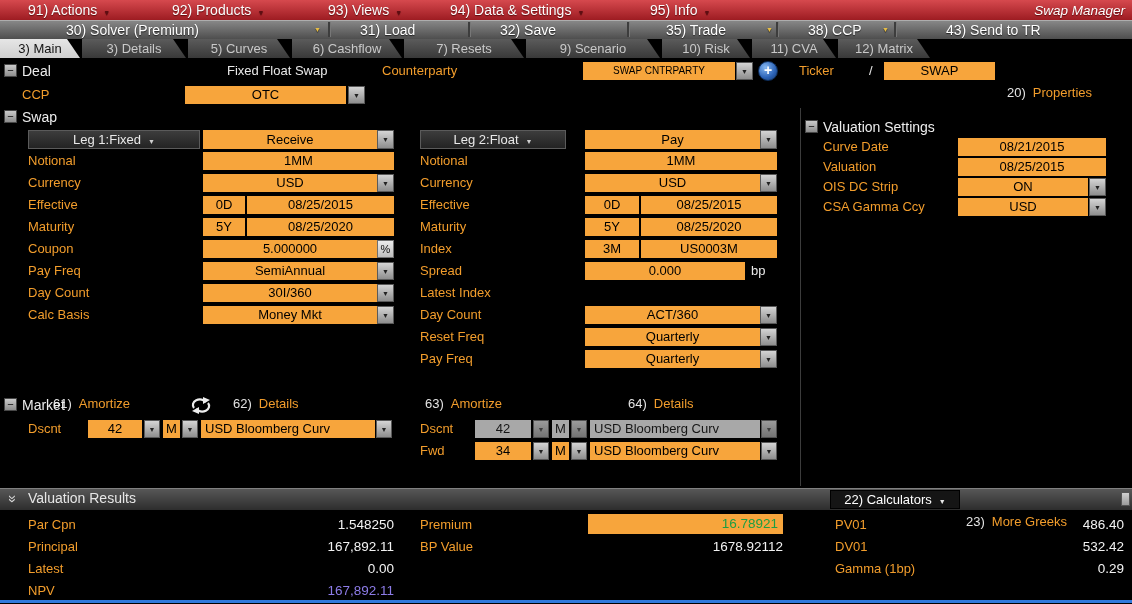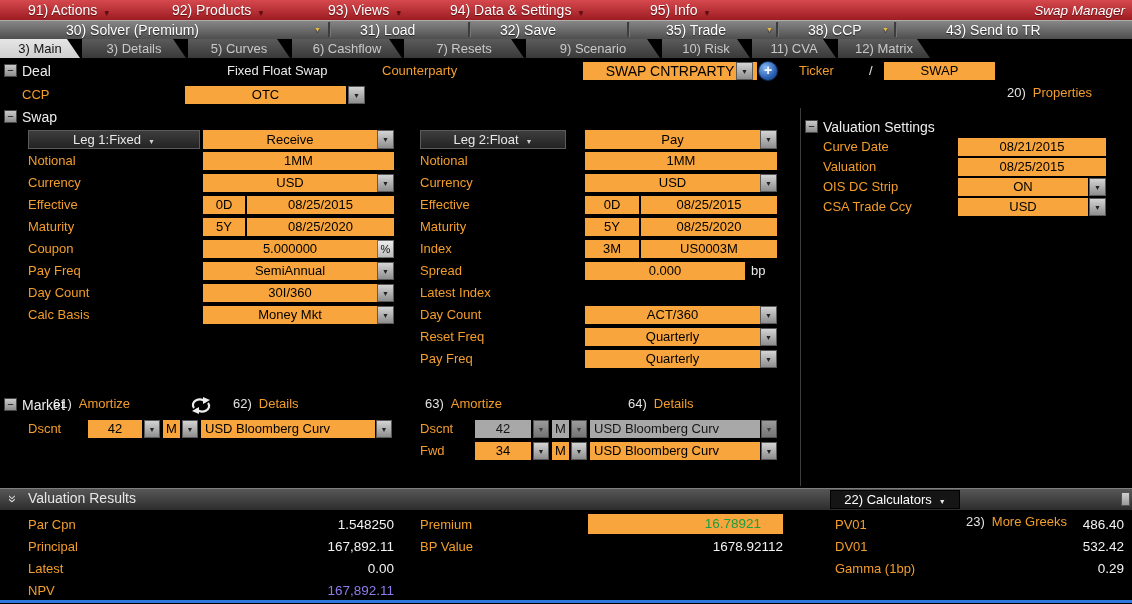--- a/index.html
+++ b/index.html
@@ -79,21 +79,21 @@
     display:flex; align-items:center; justify-content:center; }
   .chev::after { content:"»"; display:inline-block; transform:rotate(90deg); }
   .vr-title { position:absolute; left:28px; top:490px; color:#e6e6e6; font-size:14px; white-space:nowrap; }
   .calc-btn { position:absolute; left:830px; top:490px; width:130px; height:19px;
     background:#151515; border:1px solid #000; color:#fff; font-size:13px;
     display:flex; align-items:center; justify-content:center; gap:7px; white-space:nowrap; }
   .calc-arrow::after { content:"▼"; font-size:7px; color:#e8e8e8; }
   .mini-box { position:absolute; left:1121px; top:492px; width:9px; height:14px;
     background:linear-gradient(#d0d0d0,#9a9a9a); border:1px solid #555; }
   .premium-fld { position:absolute; left:588px; top:514px; width:195px; height:20px;
-    background:#f7a53c; color:#1d9e43; font-size:13.5px; line-height:20px; text-align:right; padding-right:22px; }
+    background:#f7a53c; color:#1d9e43; font-size:13.5px; line-height:20px; text-align:right; padding-right:5px; }
   .blue-line { position:absolute; left:0; top:600px; width:1132px; height:3px; background:#3079dc; }
 </style>
 </head>
 <body>
 
 <div class="screen">
 
   <div class="menubar">
     <div class="menu-item" style="left:28px">
         <span>91) Actions</span>
@@ -156,21 +156,21 @@
     <div class="tab" style="left:526px;width:134px">9) Scenario</div>
     <div class="tab" style="left:662px;width:88px">10) Risk</div>
     <div class="tab" style="left:752px;width:84px">11) CVA</div>
     <div class="tab" style="left:838px;width:92px">12) Matrix</div>
   </div>
 
   <div class="minus" style="left:4px;top:64px"></div>
   <div class="sec-title" style="left:22px;top:62px">Deal</div>
   <div class="lbl wht" style="left:227px;top:62px">Fixed Float Swap</div>
   <div class="lbl" style="left:382px;top:62px">Counterparty</div>
-  <div class="fld" style="left:583px;top:62px;width:174px;font-size:14px">SWAP CNTRPARTY</div>
+  <div class="fld" style="left:583px;top:62px;width:152px;font-size:10px">SWAP CNTRPARTY</div>
   <div class="dd" style="left:736px;top:62px"></div>
   <div class="plus" style="left:758px;top:61px"></div>
   <div class="lbl" style="left:799px;top:62px">Ticker</div>
   <div class="slash" style="left:869px;top:62px">/</div>
   <div class="fld" style="left:884px;top:62px;width:111px">SWAP</div>
   <div class="link" style="left:1007px;top:63px"><span class="num">20)</span><span class="txt">Properties</span></div>
   <div class="lbl" style="left:22px;top:86px">CCP</div>
   <div class="fld" style="left:185px;top:86px;width:161px">OTC</div>
   <div class="dd" style="left:348px;top:86px"></div>
 
@@ -272,21 +272,21 @@
   <div class="lbl" style="left:823px;top:138px">Curve Date</div>
   <div class="fld" style="left:958px;top:138px;width:148px">08/21/2015</div>
 
   <div class="lbl" style="left:823px;top:158px">Valuation</div>
   <div class="fld" style="left:958px;top:158px;width:148px">08/25/2015</div>
 
   <div class="lbl" style="left:823px;top:178px">OIS DC Strip</div>
   <div class="fld" style="left:958px;top:178px;width:130px">ON</div>
   <div class="dd" style="left:1089px;top:178px"></div>
 
-  <div class="lbl" style="left:823px;top:198px">CSA Trade Ccy</div>
+  <div class="lbl" style="left:823px;top:198px">CSA Gamma Ccy</div>
   <div class="fld" style="left:958px;top:198px;width:130px">USD</div>
   <div class="dd" style="left:1089px;top:198px"></div>
 
   <div class="minus" style="left:4px;top:398px"></div>
   <div class="sec-title" style="left:22px;top:396px">Market</div>
   <svg class="abs" style="left:188px;top:396px" width="26" height="19" viewBox="0 0 26 19">
     <path d="M6 12 A 7 5.5 0 0 1 18 6" fill="none" stroke="#eeeeee" stroke-width="2.2"></path>
     <path d="M20 7 A 7 5.5 0 0 1 8 13" fill="none" stroke="#eeeeee" stroke-width="2.2"></path>
     <polygon points="15,1 22,4 15,8" fill="#eeeeee"></polygon>
     <polygon points="11,11 4,15 11,18" fill="#eeeeee"></polygon>

